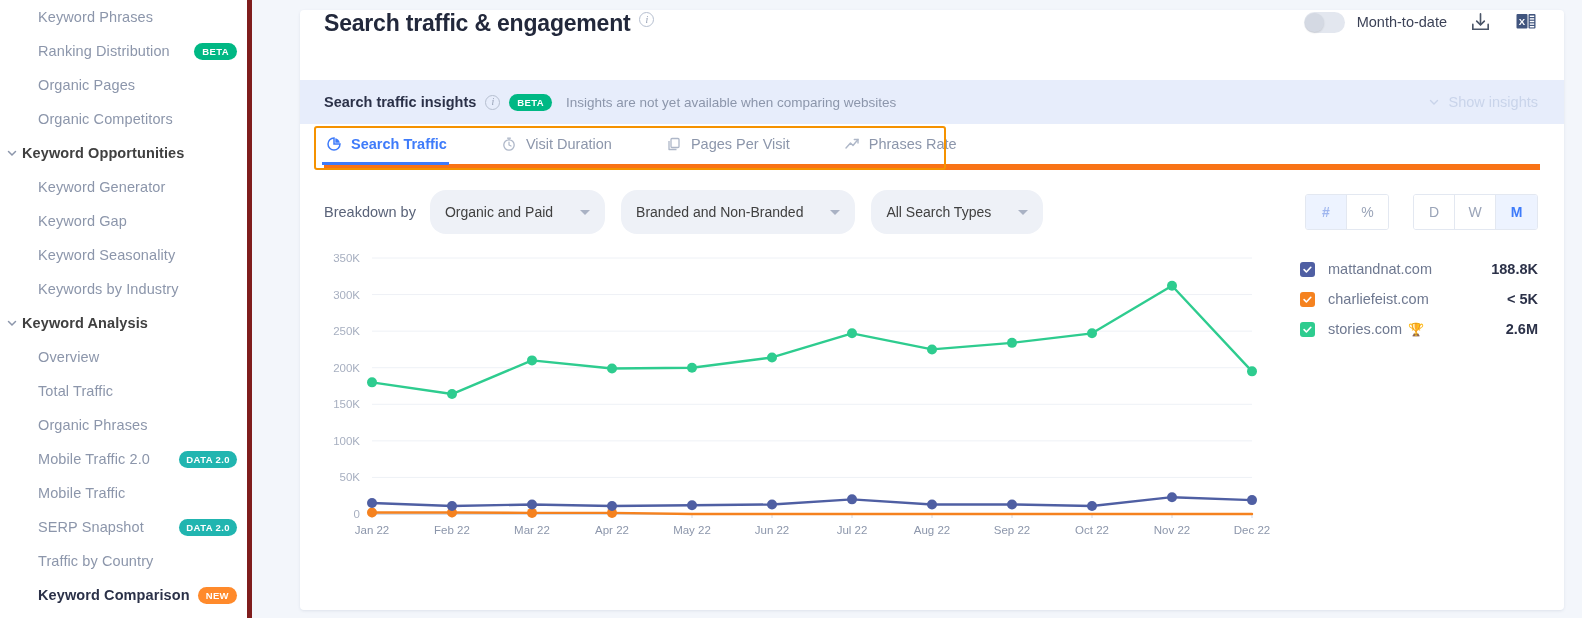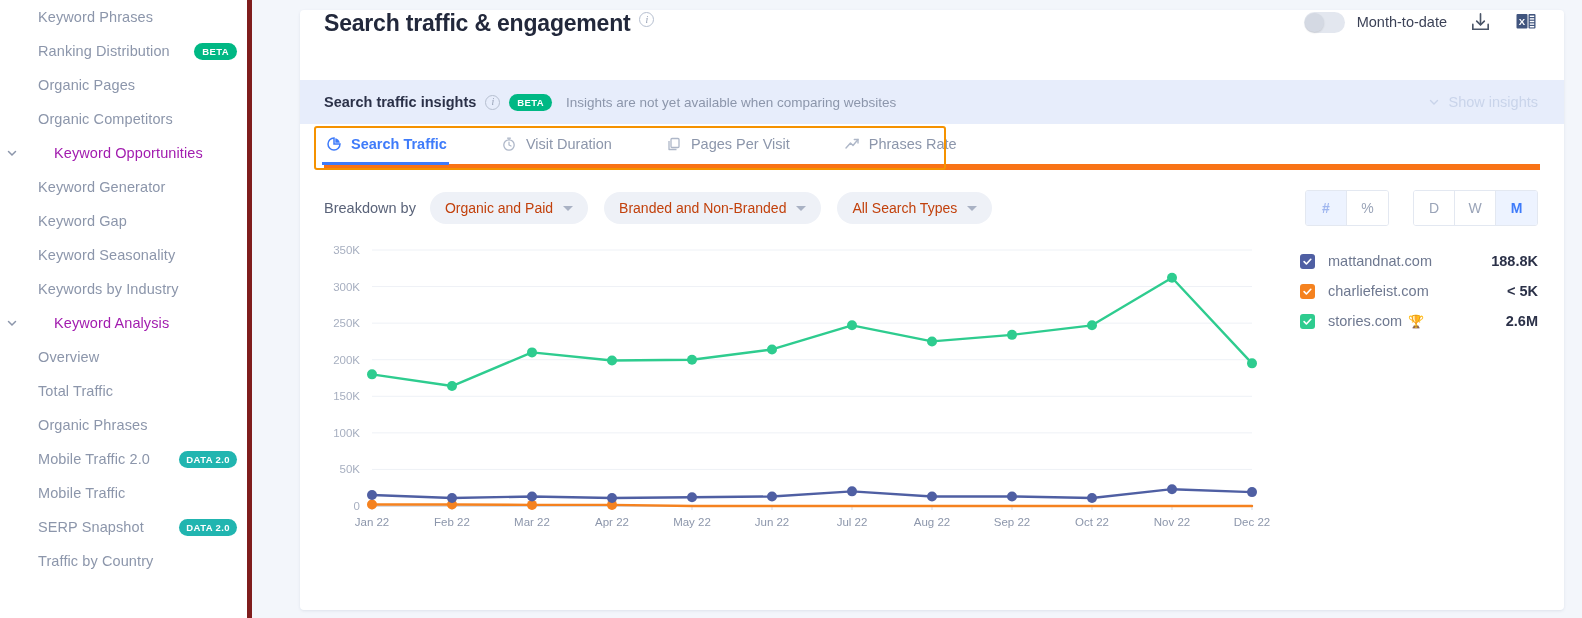--- a/index.html
+++ b/index.html
@@ -19,21 +19,21 @@
     padding-top:0px; overflow:hidden;
   }
   .nav-item {
     position:relative; height:34px; display:flex; align-items:center;
     padding-left:38px; padding-right:10px; cursor:pointer;
   }
   .nav-item .nav-label {
     font-size:14.5px; color:#8c96ab; letter-spacing:.1px; white-space:nowrap;
   }
   .nav-item.group { padding-left:22px; }
-  .nav-item.group .nav-label { color:#a21caf; font-weight:normal;margin-left:32px; }
+  .nav-item.group .nav-label { color:#404040; font-weight:bold; }
   .nav-item.bold-item .nav-label { color:#2b3148; font-weight:bold; }
   .chev {
     position:absolute; left:6px; top:50%; transform:translateY(-50%);
     width:12px; height:12px; display:block;
   }
   .chev svg { display:block; }
   .badge {
     margin-left:auto; display:inline-flex; align-items:center; justify-content:center;
     height:17px; padding:0 8px; border-radius:9px;
     font-size:9.5px; font-weight:bold; color:#fff; letter-spacing:.4px;
@@ -110,23 +110,23 @@
   .tab.active:after {
     content:""; position:absolute; left:-2px; right:20px; bottom:-1px;
     height:3px; background:#3e7bfa;
   }
   .tab svg { display:block; flex:none; }
 
   
   #controls { display:flex; align-items:center; padding:20px 26px 0 24px; }
   #breakdown-label { font-size:14.5px; color:#5a6379; margin-right:14px; }
   .pill {
-    display:inline-flex; align-items:center; gap:10px;
-    height:32px; padding:0 15px; border-radius:16px;
-    background:#eef1f7; color:#c2410c; font-size:14px; cursor:pointer;
+    display:inline-flex; align-items:center; gap:27px;
+    height:44px; padding:0 15px; border-radius:16px;
+    background:#eef1f7; color:#404040; font-size:14px; cursor:pointer;
     margin-right:16px; white-space:nowrap;
   }
   .pill .caret { border-left:5px solid transparent; border-right:5px solid transparent;
                  border-top:5px solid #a9b2c4; }
   .seg-groups { margin-left:auto; display:flex; gap:24px; }
   .seg {
     display:flex; border:1px solid #e3e8f1; border-radius:3px; overflow:hidden;
   }
   .seg div {
     width:41px; height:34px; display:flex; align-items:center; justify-content:center;
@@ -218,20 +218,24 @@
     </div>
     <div class="nav-item">
       <span class="nav-label">Mobile Traffic</span>
     </div>
     <div class="nav-item">
       <span class="nav-label">SERP Snapshot</span>
       <span class="badge data">DATA 2.0</span>
     </div>
     <div class="nav-item">
       <span class="nav-label">Traffic by Country</span>
+    </div>
+    <div class="nav-item bold-item">
+      <span class="nav-label">Keyword Comparison</span>
+      <span class="badge new">NEW</span>
     </div>
   </div>
 
 <div id="main">
   <div id="card">
 
     <div id="card-header">
       <div id="page-title">Search traffic &amp; engagement</div>
       <span class="info-icon">i</span>
       <div class="header-right">

